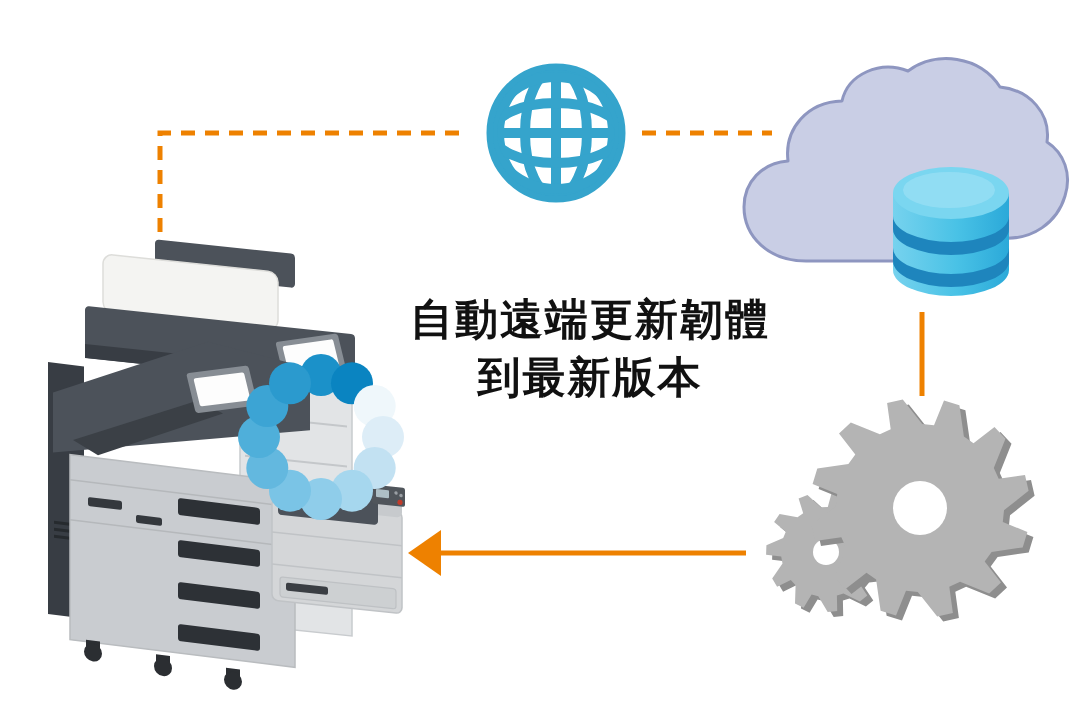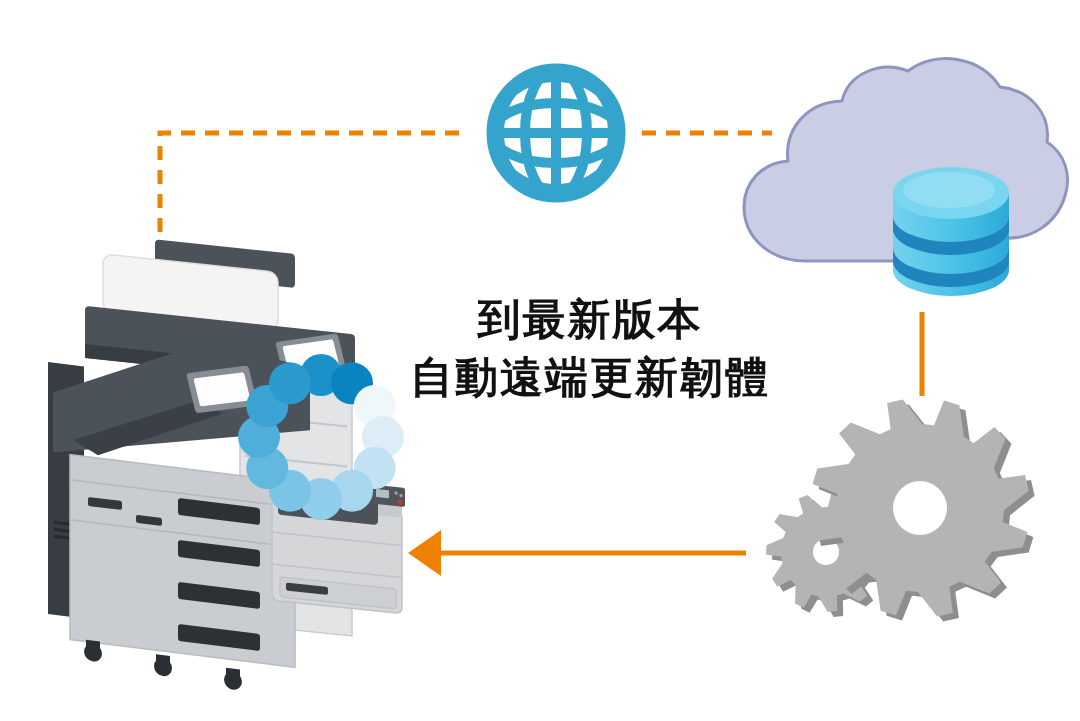--- a/index.html
+++ b/index.html
@@ -159,16 +159,16 @@
       <circle cx="826" cy="552" r="13" fill="#FFFFFF"></circle>
       <g transform="translate(6,5)">
         <polygon style="fill:var(--gear-shadow)" points="1004.0,510.2 1002.8,522.0 1027.4,532.0 1022.7,547.4 991.6,551.9 984.7,561.5 1001.0,582.5 989.2,593.5 960.1,581.8 949.3,586.7 952.9,613.0 937.2,616.6 917.8,592.0 906.0,590.8 896.0,615.4 880.6,610.7 876.1,579.6 866.5,572.7 845.5,589.0 834.5,577.2 846.2,548.1 841.3,537.3 815.0,540.9 811.4,525.2 836.0,505.8 837.2,494.0 812.6,484.0 817.3,468.6 848.4,464.1 855.3,454.5 839.0,433.5 850.8,422.5 879.9,434.2 890.7,429.3 887.1,403.0 902.8,399.4 922.2,424.0 934.0,425.2 944.0,400.6 959.4,405.3 963.9,436.4 973.5,443.3 994.5,427.0 1005.5,438.8 993.8,467.9 998.7,478.7 1025.0,475.1 1028.6,490.8"></polygon>
       </g>
       <polygon style="fill:var(--gear-fill)" points="1004.0,510.2 1002.8,522.0 1027.4,532.0 1022.7,547.4 991.6,551.9 984.7,561.5 1001.0,582.5 989.2,593.5 960.1,581.8 949.3,586.7 952.9,613.0 937.2,616.6 917.8,592.0 906.0,590.8 896.0,615.4 880.6,610.7 876.1,579.6 866.5,572.7 845.5,589.0 834.5,577.2 846.2,548.1 841.3,537.3 815.0,540.9 811.4,525.2 836.0,505.8 837.2,494.0 812.6,484.0 817.3,468.6 848.4,464.1 855.3,454.5 839.0,433.5 850.8,422.5 879.9,434.2 890.7,429.3 887.1,403.0 902.8,399.4 922.2,424.0 934.0,425.2 944.0,400.6 959.4,405.3 963.9,436.4 973.5,443.3 994.5,427.0 1005.5,438.8 993.8,467.9 998.7,478.7 1025.0,475.1 1028.6,490.8"></polygon>
       <circle cx="920" cy="508" r="27" fill="#FFFFFF"></circle>
     </g>
   </svg>
 
   <div class="caption">
+    <div>自動遠端更新韌體</div>
     <div>到最新版本</div>
-    <div>自動遠端更新韌體</div>
   </div>
 </div>
 
 </body></html>

